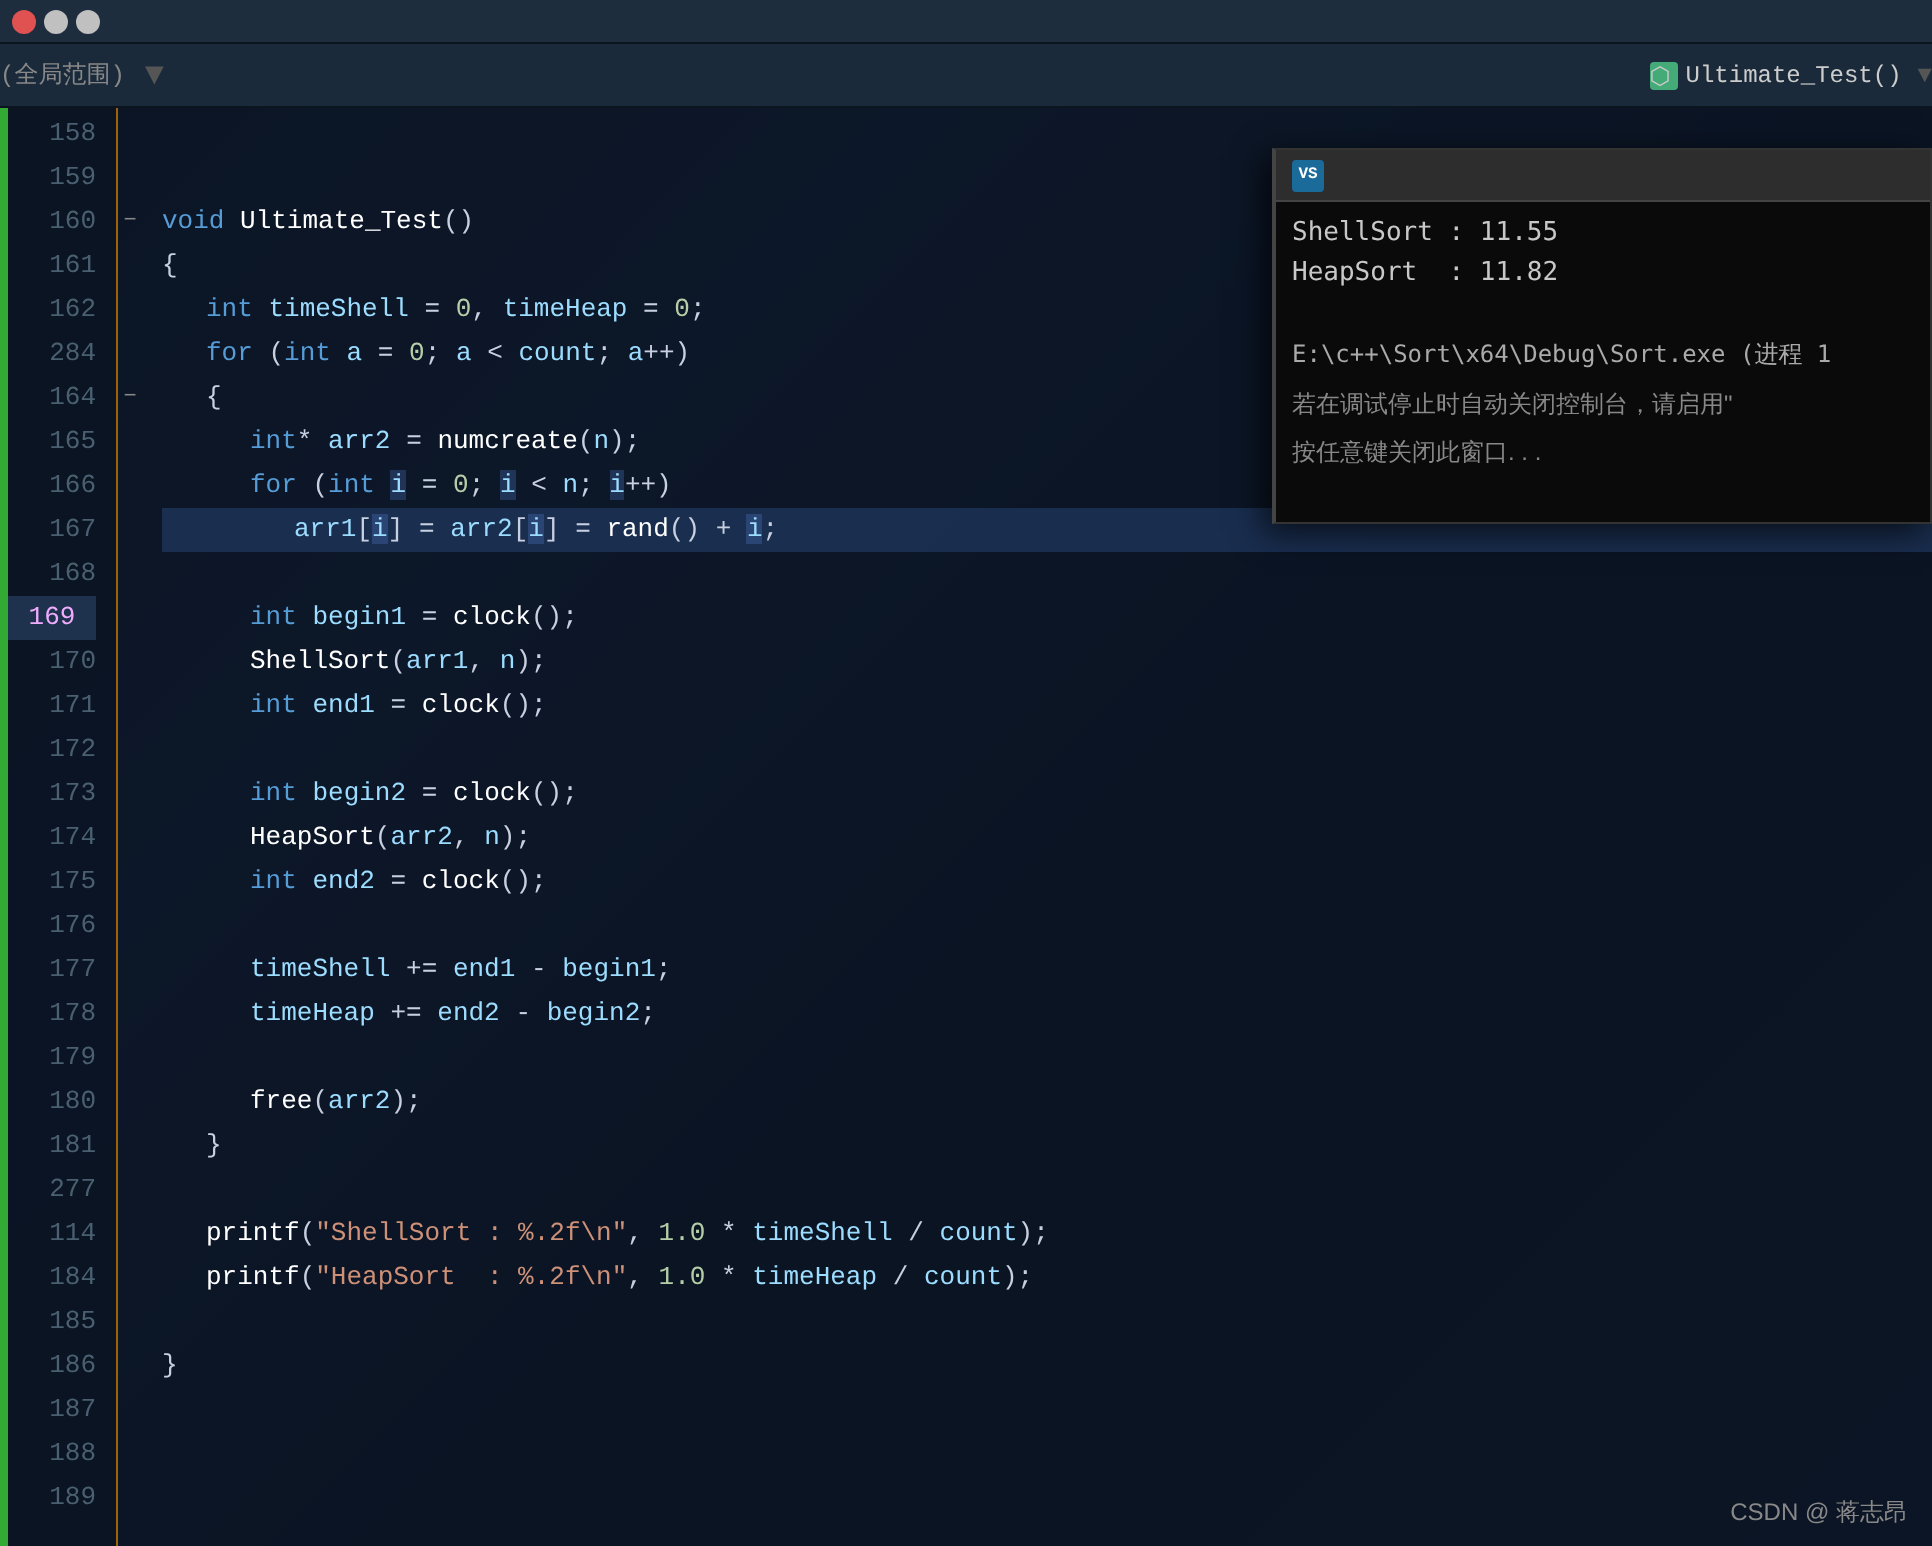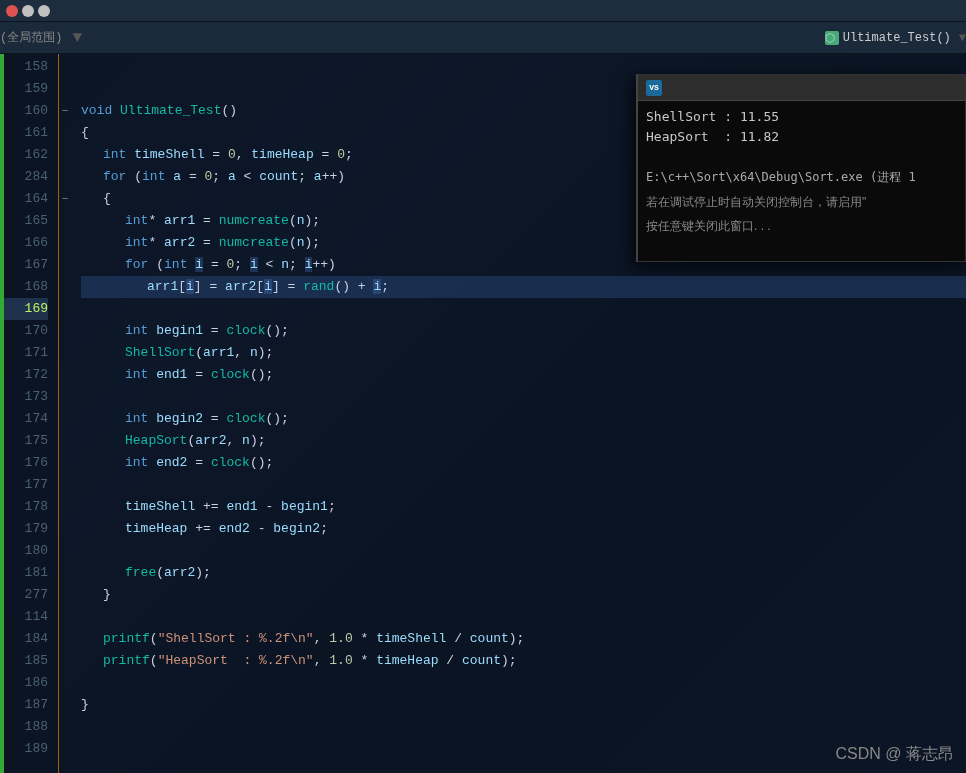--- a/index.html
+++ b/index.html
@@ -111,22 +111,23 @@
       border-right: 1px solid #a16207;
     }
 
     .line-num {
       display: block;
       height: 22px;
       color: #4a6070;
       font-size: 13px;
     }
     .line-num.active {
-      color: #bef264;
+      color: #f0abfc;
       background: rgba(50, 80, 120, 0.5);
+      text-align: center;
     }
 
     .code-content {
       flex: 1;
       padding-left: 10px;
       padding-top: 2px;
       overflow: hidden;
     }
 
     .code-line {
@@ -137,21 +138,21 @@
       color: #c8d0e0;
       position: relative;
     }
 
     .code-line.active-line {
       background: rgba(40, 70, 120, 0.5);
     }
 
     
     .kw { color: #569cd6; } 
-    .fn { color: #14b8a6; } 
+    .fn { color: #ffffff; } 
     .num { color: #b5cea8; } 
     .str { color: #ce9178; } 
     .var { color: #9cdcfe; } 
     .op { color: #c8d0e0; } 
     .punc { color: #c8d0e0; }
 
     
     .green-bar {
       width: 4px;
       background: #3a3;
@@ -236,21 +237,21 @@
       margin-top: 6px;
       line-height: 18px;
     }
 
     
     .csdn-watermark {
       position: absolute;
       bottom: 8px;
       right: 12px;
       color: #888;
-      font-size: 16px;
+      font-size: 12px;
       z-index: 10;
       font-family: 'Microsoft YaHei', sans-serif;
     }
 
     
     .ind1 { display: inline-block; width: 22px; }
     .ind2 { display: inline-block; width: 44px; }
     .ind3 { display: inline-block; width: 66px; }
   </style>
 </head>
@@ -363,21 +364,20 @@
 
         <div class="code-line"><span class="punc">{</span></div>
 
 
         <div class="code-line"><span class="ind1"></span><span class="kw">int</span> <span class="var">timeShell</span> <span class="op">=</span> <span class="num">0</span><span class="punc">,</span> <span class="var">timeHeap</span> <span class="op">=</span> <span class="num">0</span><span class="punc">;</span></div>
 
         <div class="code-line"><span class="ind1"></span><span class="kw">for</span> <span class="punc">(</span><span class="kw">int</span> <span class="var">a</span> <span class="op">=</span> <span class="num">0</span><span class="punc">;</span> <span class="var">a</span> <span class="op">&lt;</span> <span class="var">count</span><span class="punc">;</span> <span class="var">a</span><span class="op">++</span><span class="punc">)</span></div>
 
         <div class="code-line"><span class="ind1"></span><span class="punc">{</span></div>
 
-        <div class="code-line"><span class="ind2"></span><span class="kw">int</span><span class="op">*</span> <span class="var">arr1</span> <span class="op">=</span> <span class="fn">numcreate</span><span class="punc">(</span><span class="var">n</span><span class="punc">);</span></div>
 
         <div class="code-line"><span class="ind2"></span><span class="kw">int</span><span class="op">*</span> <span class="var">arr2</span> <span class="op">=</span> <span class="fn">numcreate</span><span class="punc">(</span><span class="var">n</span><span class="punc">);</span></div>
 
         <div class="code-line"><span class="ind2"></span><span class="kw">for</span> <span class="punc">(</span><span class="kw">int</span> <span style="color:#9cdcfe; background:rgba(80,120,200,0.3)">i</span> <span class="op">=</span> <span class="num">0</span><span class="punc">;</span> <span style="color:#9cdcfe; background:rgba(80,120,200,0.3)">i</span> <span class="op">&lt;</span> <span class="var">n</span><span class="punc">;</span> <span style="color:#9cdcfe; background:rgba(80,120,200,0.3)">i</span><span class="op">++</span><span class="punc">)</span></div>
 
         <div class="code-line active-line"><span class="ind3"></span><span class="var">arr1</span><span class="punc">[</span><span style="color:#9cdcfe; background:rgba(80,120,200,0.3)">i</span><span class="punc">]</span> <span class="op">=</span> <span class="var">arr2</span><span class="punc">[</span><span style="color:#9cdcfe; background:rgba(80,120,200,0.3)">i</span><span class="punc">]</span> <span class="op">=</span> <span class="fn">rand</span><span class="punc">()</span> <span class="op">+</span> <span style="color:#9cdcfe; background:rgba(80,120,200,0.3)">i</span><span class="punc">;</span></div>
 
         <div class="code-line">&nbsp;</div>
 
         <div class="code-line"><span class="ind2"></span><span class="kw">int</span> <span class="var">begin1</span> <span class="op">=</span> <span class="fn">clock</span><span class="punc">();</span></div>

